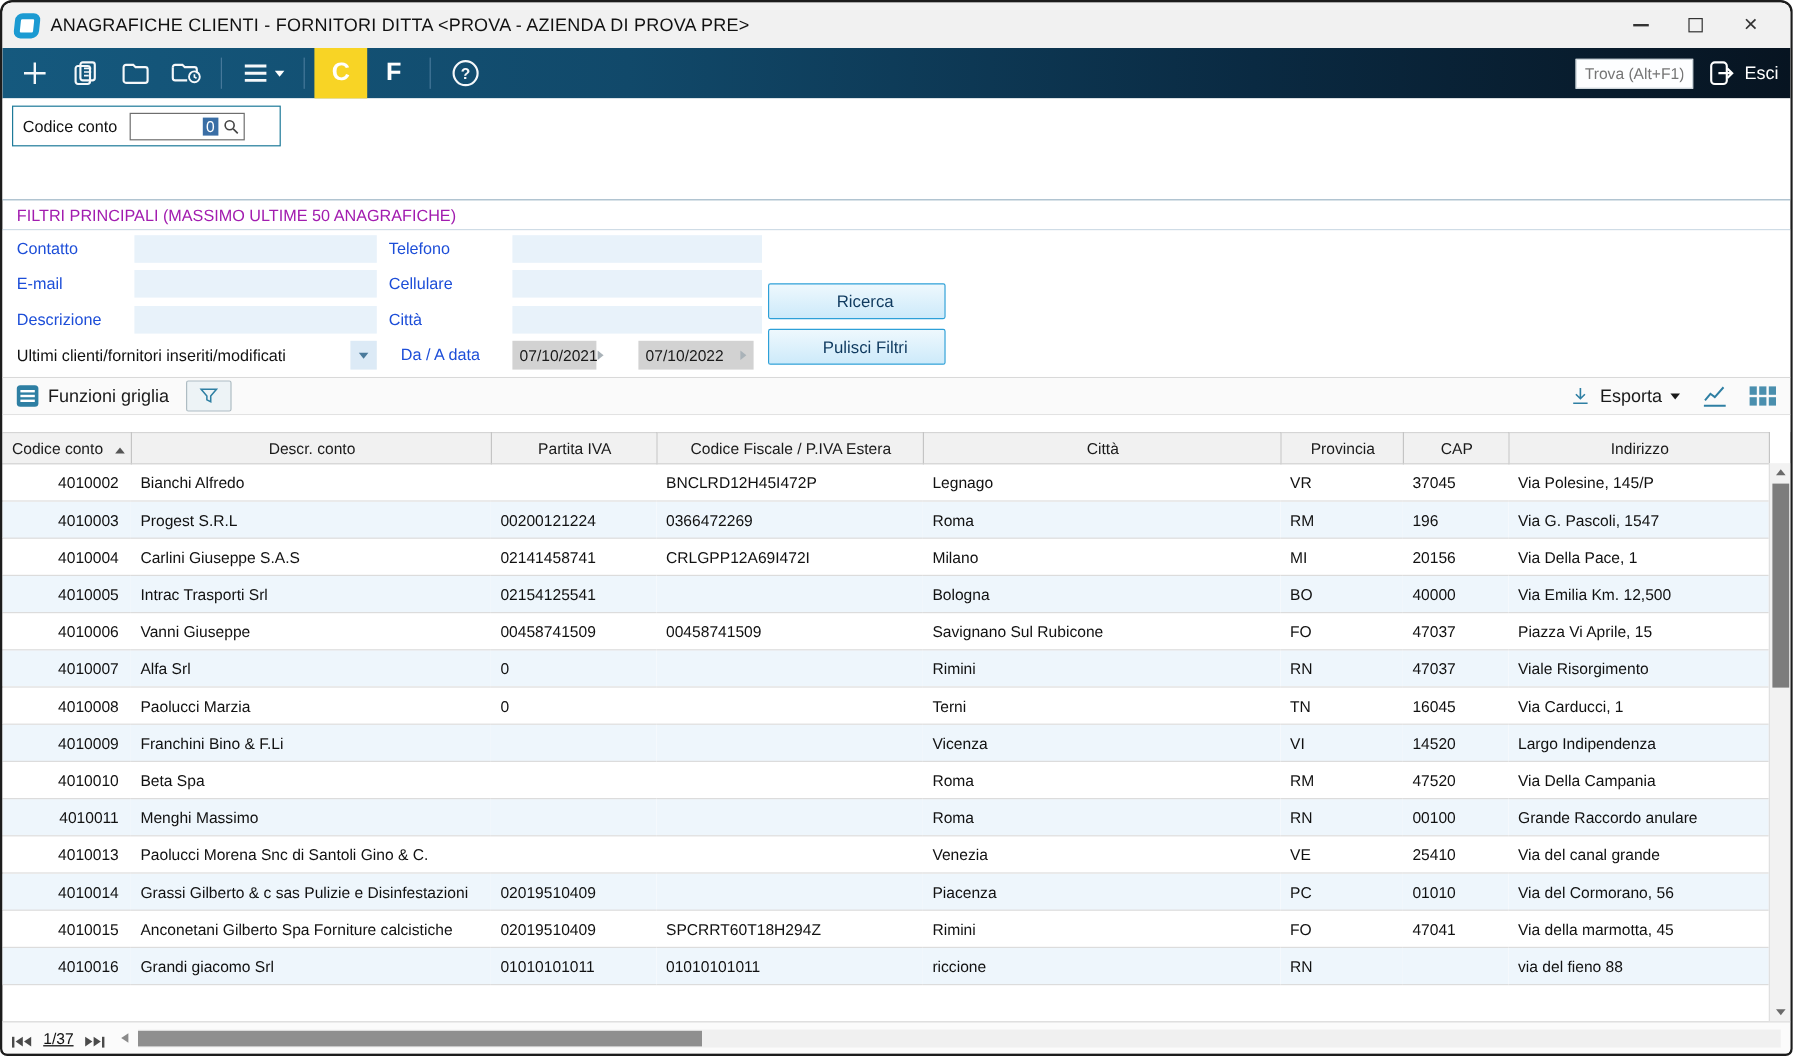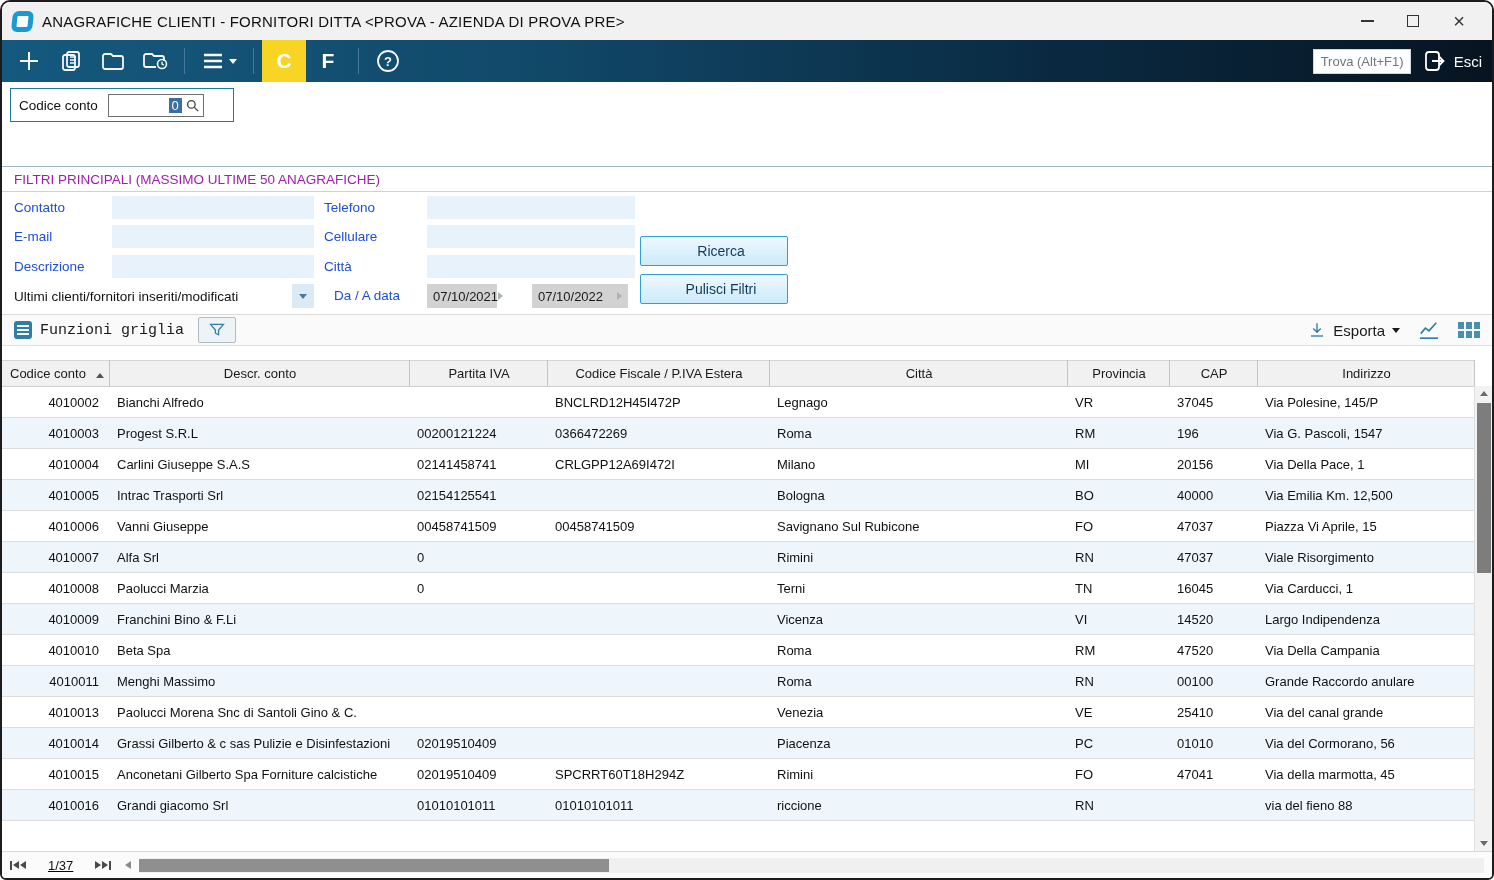--- a/index.html
+++ b/index.html
@@ -46,21 +46,21 @@
   .fdrop .dtext{ padding-left:4px; color:#111; white-space:nowrap; }
   .fdrop .dcaret{ margin-left:auto; width:22px; height:24px; background:#dceaf6; display:flex; align-items:center; justify-content:center; }
   .caret-down{ width:0;height:0;border-left:4px solid transparent;border-right:4px solid transparent;border-top:5px solid #4a7a9b; }
   .fdate{ position:absolute; top:92px; height:24px; background:#d2d2d2; display:flex; align-items:center; padding:0 6px; color:#1a1a1a; font-size:13px; }
   .fdate .darr{ margin-left:auto; width:0;height:0;border-top:4px solid transparent;border-bottom:4px solid transparent;border-left:5px solid #a9b2b8; }
   .fbtn{ position:absolute; left:638px; width:148px; height:30px; border:1px solid #2da0d8; border-radius:2px;
     background:linear-gradient(#eef8fd,#cdeafa); color:#0f3a5f; font-size:14px; display:flex; align-items:center; justify-content:center;padding-left:14px; }
   
   .grid-toolbar{ height:32px; background:#fafafa; border-top:1px solid #d9d9d9; border-bottom:1px solid #e2e2e2;
     display:flex; align-items:center; padding:0 12px; }
-  .fg-btn{ display:flex; align-items:center; gap:8px; font-size:15px; color:#1a1a1a;font-family:Liberation Mono, monospace; }
+  .fg-btn{ display:flex; align-items:center; gap:8px; font-size:15px; color:#1a1a1a; }
   .list-ic{ width:18px; height:18px; background:#2e7fa3; border-radius:3px; display:flex; flex-direction:column; justify-content:center; gap:2px; padding:0 3px; }
   .list-ic i{ display:block; height:2px; background:#fff; }
   .funnel-btn{ margin-left:14px; width:38px; height:26px; border:1px solid #aebcc3; background:#edf3f6; border-radius:2px;
     display:flex; align-items:center; justify-content:center; }
   .gt-right{ margin-left:auto; display:flex; align-items:center; gap:18px; }
   .esporta{ display:flex; align-items:center; gap:7px; font-size:15px; color:#1a1a1a; }
   .grid-ic{ display:grid; grid-template-columns:repeat(3,6px); grid-template-rows:repeat(2,7px); gap:2px; }
   .grid-ic i{ background:#4a8fae; display:block; }
   .white-gap{ height:14px; background:#fff; }
   
@@ -78,21 +78,21 @@
   tbody tr.selected td:first-child{ background:#fff; }
   
   .vscroll{ position:absolute; top:26px; right:0; width:18px; bottom:0; background:#f2f2f2; border-left:1px solid #e0e0e0; }
   .vs-up,.vs-down{ position:absolute; left:0; width:18px; height:15px; display:flex; align-items:center; justify-content:center; }
   .vs-up{ top:0; } .vs-down{ bottom:0; }
   .tri-up{ width:0;height:0;border-left:4px solid transparent;border-right:4px solid transparent;border-bottom:5px solid #6a6a6a; }
   .tri-dn{ width:0;height:0;border-left:4px solid transparent;border-right:4px solid transparent;border-top:5px solid #6a6a6a; }
   .vs-thumb{ position:absolute; left:2px; width:14px; top:17px; height:170px; background:#7d7d7d; }
   
   .bottom-bar{ height:27px; background:#fbfbfb; border-top:1px solid #d8d8d8; display:flex; align-items:center; padding:0 8px; gap:8px; }
-  .pager{ display:flex; align-items:center; gap:20px;text-decoration:underline; }
+  .pager{ display:flex; align-items:flex-end; gap:8px;text-decoration:underline; }
   .skip{ display:flex; align-items:center; gap:1px; }
   .tri-l{ width:0;height:0;border-top:4px solid transparent;border-bottom:4px solid transparent;border-right:6px solid #4a4a4a; }
   .tri-r{ width:0;height:0;border-top:4px solid transparent;border-bottom:4px solid transparent;border-left:6px solid #4a4a4a; }
   .vbar{ width:2px; height:9px; background:#4a4a4a; }
   .page-label{ font-size:13px; color:#111; margin:0 2px; }
   .hs-left{ margin-left:6px; }
   .hs-track{ flex:1; height:15px; background:#f0f0f0; position:relative; }
   .hs-thumb{ position:absolute; left:0; top:1px; height:13px; width:470px; background:#8f8f8f; }
   svg{ display:block; }
 </style>

